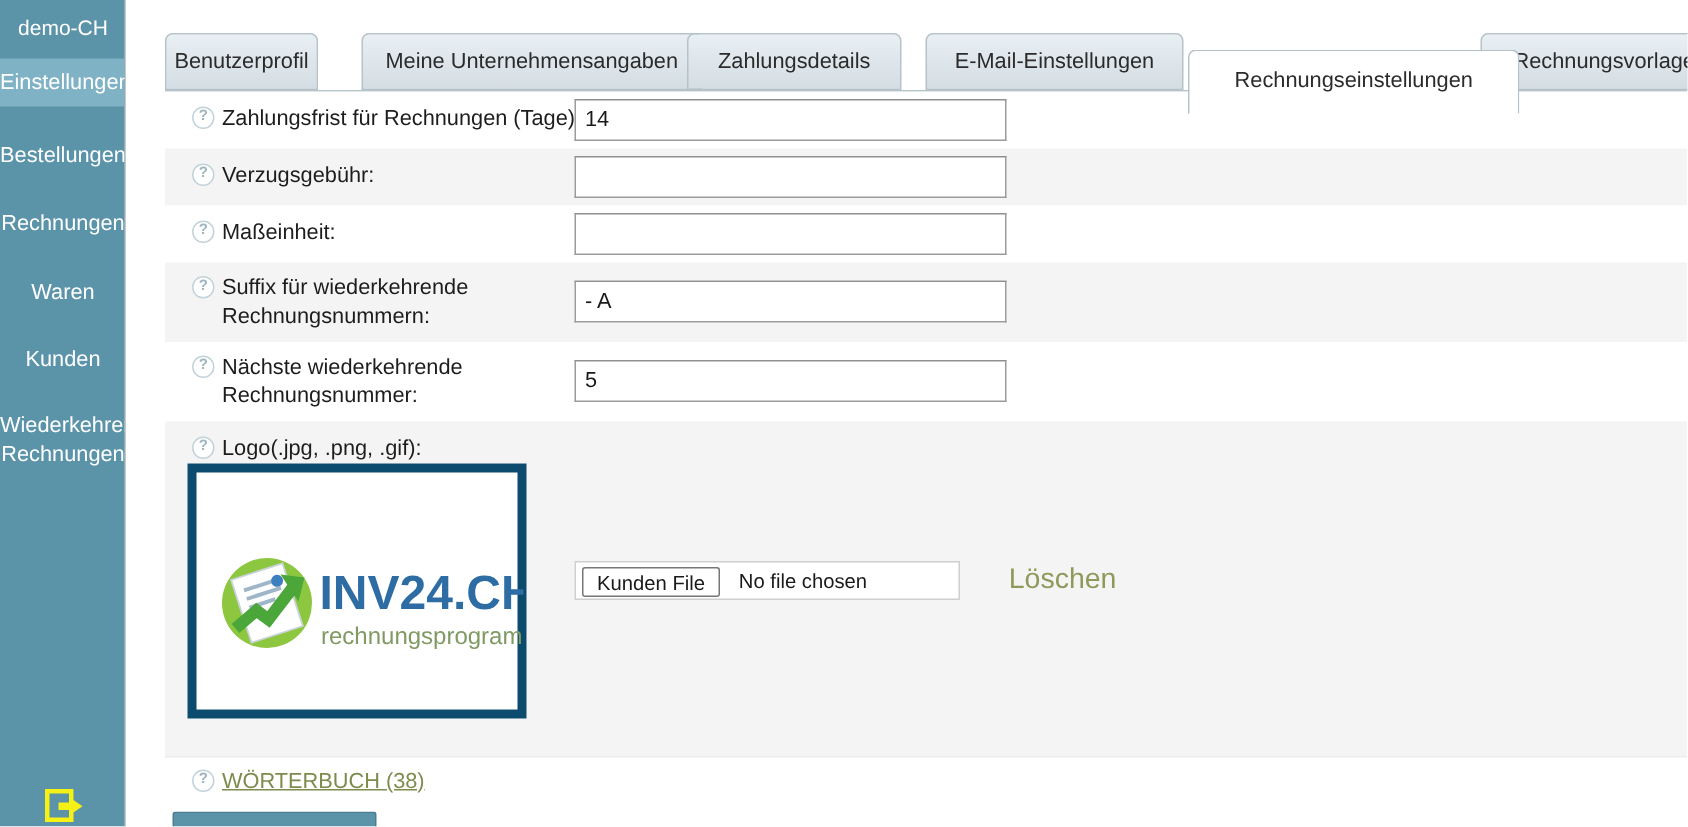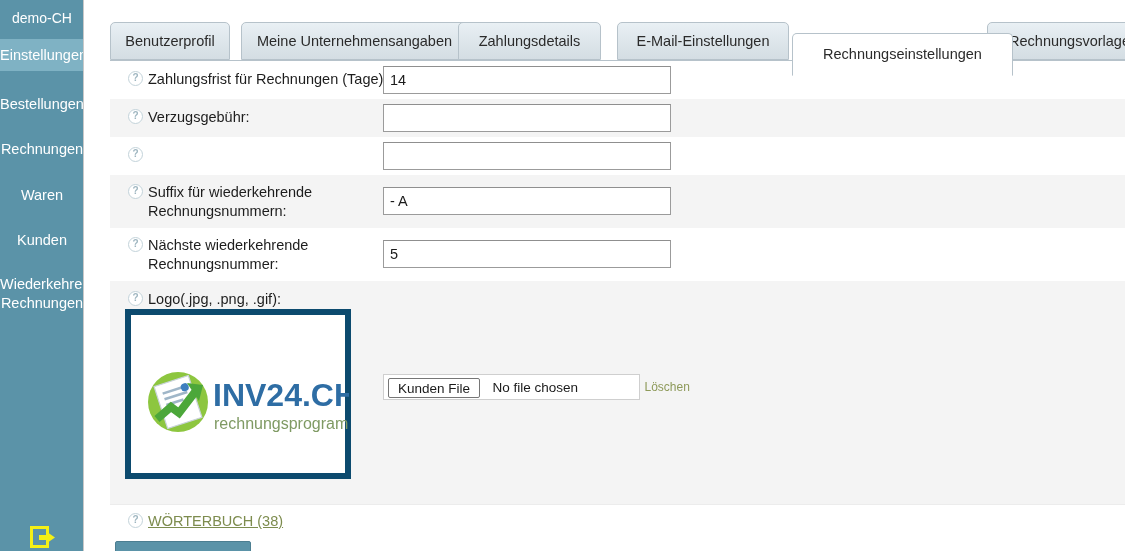--- a/index.html
+++ b/index.html
@@ -215,23 +215,23 @@
     display: inline-block;
     margin-left: 8px;
     color: #1a1a1a;
     font-size: 13.5px;
     line-height: 26px;
     vertical-align: top;
   }
   #delete-link {
     display: inline-block;
     vertical-align: middle;
-    margin-left: 0;
+    margin-left: 28px;
     color: #8e9a5a;
-    font-size: 12px;
+    font-size: 19px;
     line-height: 26px;
     cursor: pointer;
   }
 
   
   #dictrow {
     position: relative;
     width: 1015px;
     height: 36px;
     background: #ffffff;
@@ -303,21 +303,21 @@
     <div id="logout-icon-wrap">
       <svg width="26" height="27" viewBox="0 0 26 27">
         <rect x="1.5" y="3.5" width="16" height="19" fill="none" stroke="#f5f016" stroke-width="3"></rect>
         <rect x="9" y="11" width="10" height="5" fill="#f5f016"></rect>
         <polygon points="17,8 25,13.5 17,19" fill="#f5f016"></polygon>
       </svg>
     </div>
   </nav>
 
   <div id="tabstrip">
-    <div class="tab" id="tab0" style="left:0px; width:120px;">
+    <div class="tab" id="tab0" style="left:0px; width:102px;">
       <span>Benutzerprofil</span>
     </div>
     <div class="tab" id="tab1" style="left:131px; width:227px;">
       <span>Meine Unternehmensangaben</span>
     </div>
     <div class="tab" id="tab2" style="left:348px; width:143px;">
       <span>Zahlungsdetails</span>
     </div>
     <div class="tab" id="tab3" style="left:507px; width:172px;">
       <span>E-Mail-Einstellungen</span>
@@ -343,20 +343,21 @@
     <div class="frow alt" style="height:38px;">
       <span class="help-icon" style="top:10px;">?</span>
       <span class="flabel" style="top:9px;">Verzugsgebühr:</span>
       <span class="fctl" style="top:5px;">
         <input class="txt" type="text" value="" style="">
       </span>
     </div>
 
     <div class="frow" style="height:38px;">
       <span class="help-icon" style="top:10px;">?</span>
+      <span class="flabel" style="top:9px;">Maßeinheit:</span>
       <span class="fctl" style="top:5px;">
         <input class="txt" type="text" value="" style="">
       </span>
     </div>
 
     <div class="frow alt" style="height:53px;">
       <span class="help-icon" style="top:9px;">?</span>
       <span class="flabel" style="top:8px; left:38px; width:235px;">Suffix für wiederkehrende Rechnungsnummern:</span>
       <span class="fctl" style="top:12px;">
         <input class="txt" type="text" value="- A" style="">

